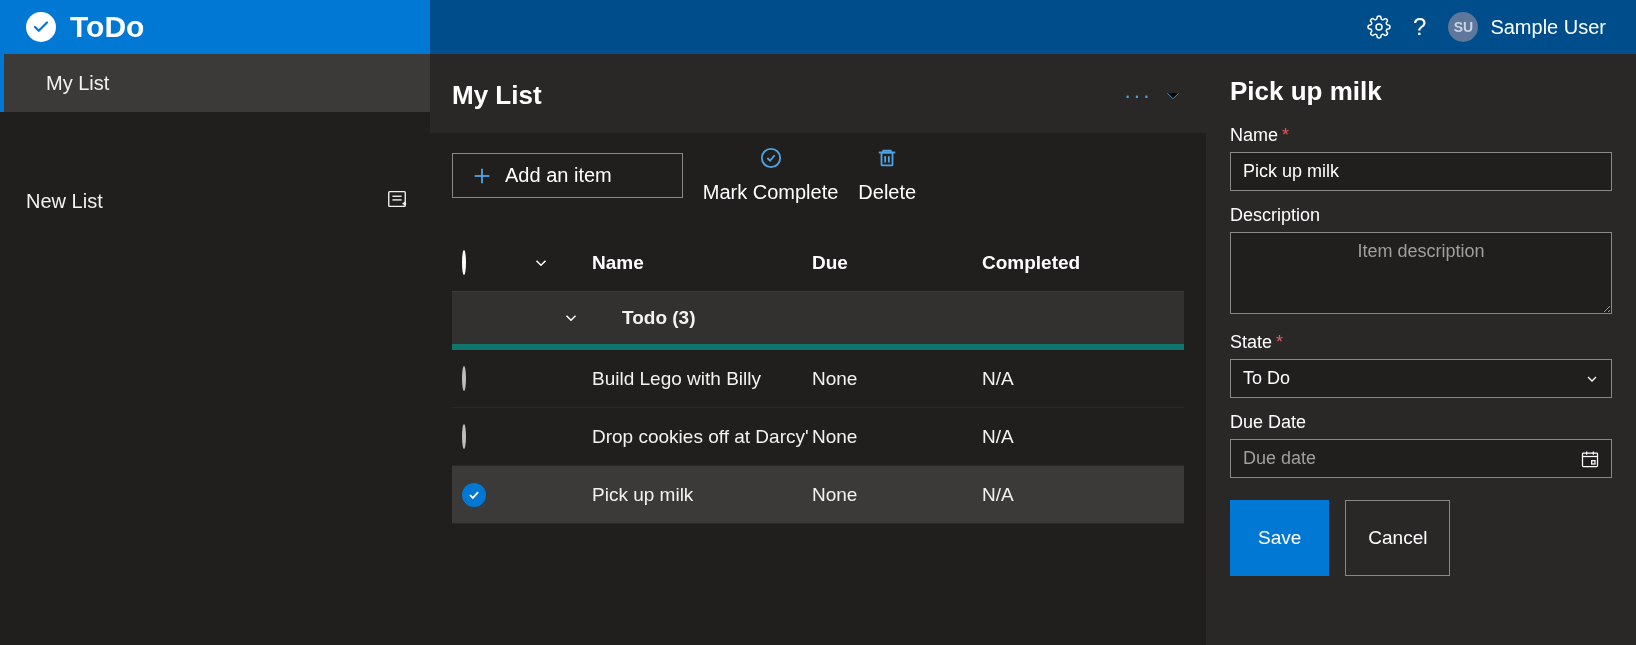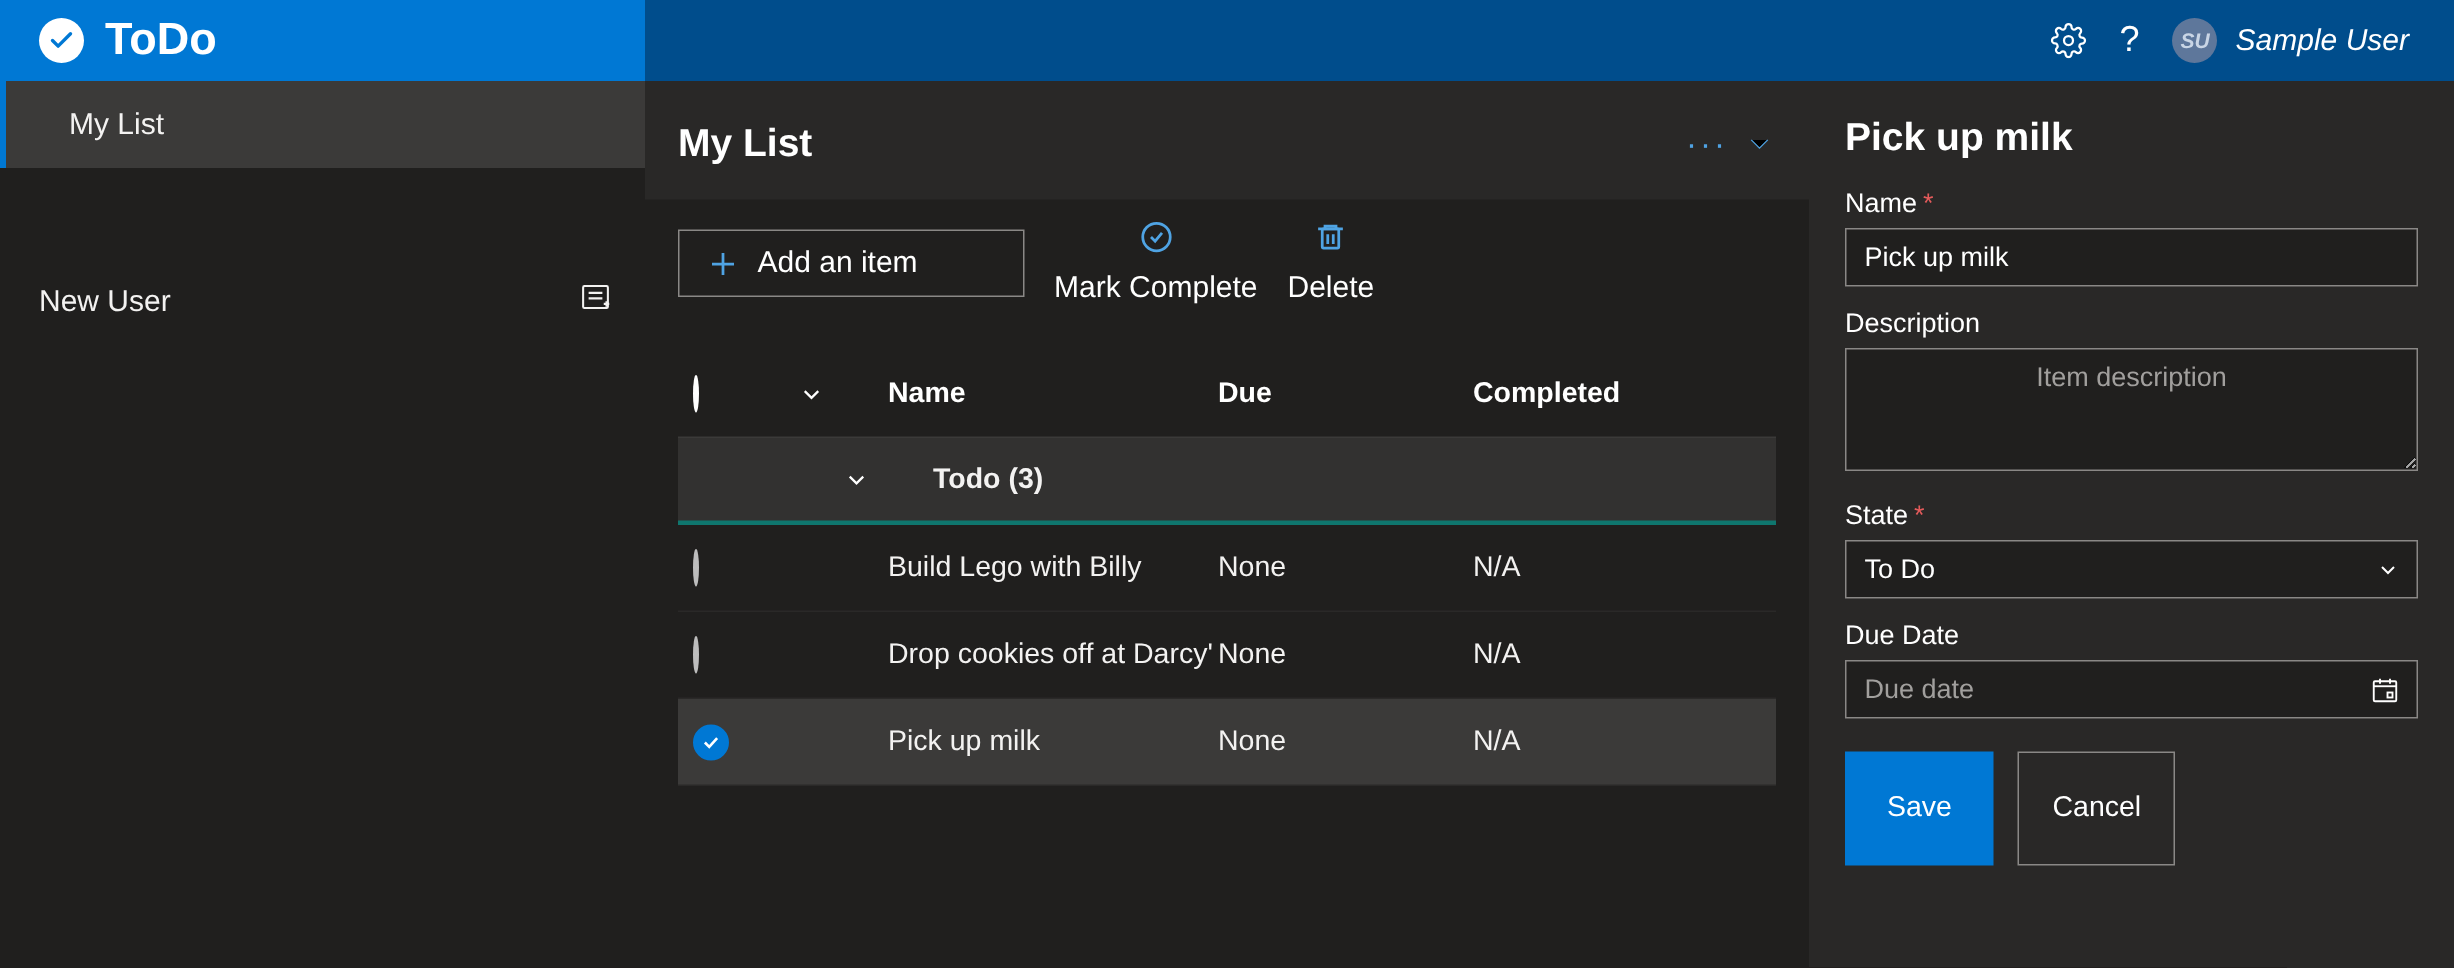--- a/index.html
+++ b/index.html
@@ -35,21 +35,21 @@
     background: #fff; display: flex; align-items: center; justify-content: center;
   }
   .brand-icon svg { width: 18px; height: 18px; }
   .topbar-spacer { flex: 1; }
   .topbar-actions { display: flex; align-items: center; gap: 22px; padding: 0 30px; }
   .topbar-icon { width: 24px; height: 24px; display: flex; align-items: center; justify-content: center; cursor: pointer; }
   .topbar-icon svg { width: 24px; height: 24px; stroke: #fff; }
   .help-icon {
     font-size: 24px; color: #fff; cursor: pointer; font-weight: 400;
   }
-  .user-chip { display: flex; align-items: center; gap: 12px; cursor: pointer; font-size: 20px; font-style: italic; }
+  .user-chip { display: flex; align-items: center; gap: 12px; cursor: pointer; font-size: 20px; }
   .avatar {
     width: 30px; height: 30px; border-radius: 50%;
     background: #5e779b; color: #c9d5e5; display: flex; align-items: center; justify-content: center;
     font-size: 14px; font-weight: 600;
   }
 
   .body { display: flex; flex: 1; min-height: 0; }
 
   
   .sidebar { width: 430px; background: #201f1e; display: flex; flex-direction: column; }
@@ -101,21 +101,21 @@
     grid-template-columns: 70px 60px 220px 170px 170px;
     align-items: center;
     min-height: 58px;
     padding: 0 10px;
   }
   .tbl-head { font-size: 19px; font-weight: 600; color: #fff; border-bottom: 1px solid #3b3a39; }
   .tbl-head .sel-circle { width: 24px; height: 24px; border: 2px solid #fff; border-radius: 50%; cursor: pointer; }
   .tbl-head .chev, .tbl-group .chev { display:flex; align-items:center; cursor:pointer; }
   .tbl-head .chev svg, .tbl-group .chev svg { width: 18px; height: 18px; stroke: #fff; stroke-width: 2; fill: none; }
 
-  .tbl-group { background: #323130; font-weight: 600; font-size: 19px; border-bottom: 3px solid #0f766e; padding-left: 40px; }
+  .tbl-group { background: #323130; font-weight: 600; font-size: 19px; border-bottom: 6px solid #0f766e; padding-left: 40px; }
   .tbl-group .name { grid-column: 3 / span 3; }
 
   .tbl-row { font-size: 19px; border-bottom: 1px solid #2a2928; cursor: pointer; }
   .tbl-row .sel-circle { width: 24px; height: 24px; border: 2px solid #bdbdbd; border-radius: 50%; cursor: pointer; }
   .tbl-row.selected { background: #3b3a39; }
   .tbl-row.selected .sel-circle {
     background: #0078d4; border-color: #0078d4;
     display: flex; align-items: center; justify-content: center;
   }
   .tbl-row.selected .sel-circle svg { width: 14px; height: 14px; stroke: #fff; stroke-width: 3; fill: none; }
@@ -189,21 +189,21 @@
   </div>
 
   <div class="body">
 
     <div class="sidebar">
       <div class="sidebar-item active">
         <span>My List</span>
       </div>
       <div class="sidebar-gap"></div>
       <div class="sidebar-newlist">
-        <span>New User</span>
+        <span>New List</span>
         <span>
           <svg viewBox="0 0 24 24" fill="none" stroke-width="1.5">
               <rect x="3" y="4" width="18" height="16" rx="1"></rect>
               <line x1="7" y1="9" x2="17" y2="9"></line>
               <line x1="7" y1="13" x2="17" y2="13"></line>
               <line x1="18" y1="17" x2="22" y2="17"></line>
               <line x1="20" y1="15" x2="20" y2="19"></line>
             </svg>
         </span>
       </div>

